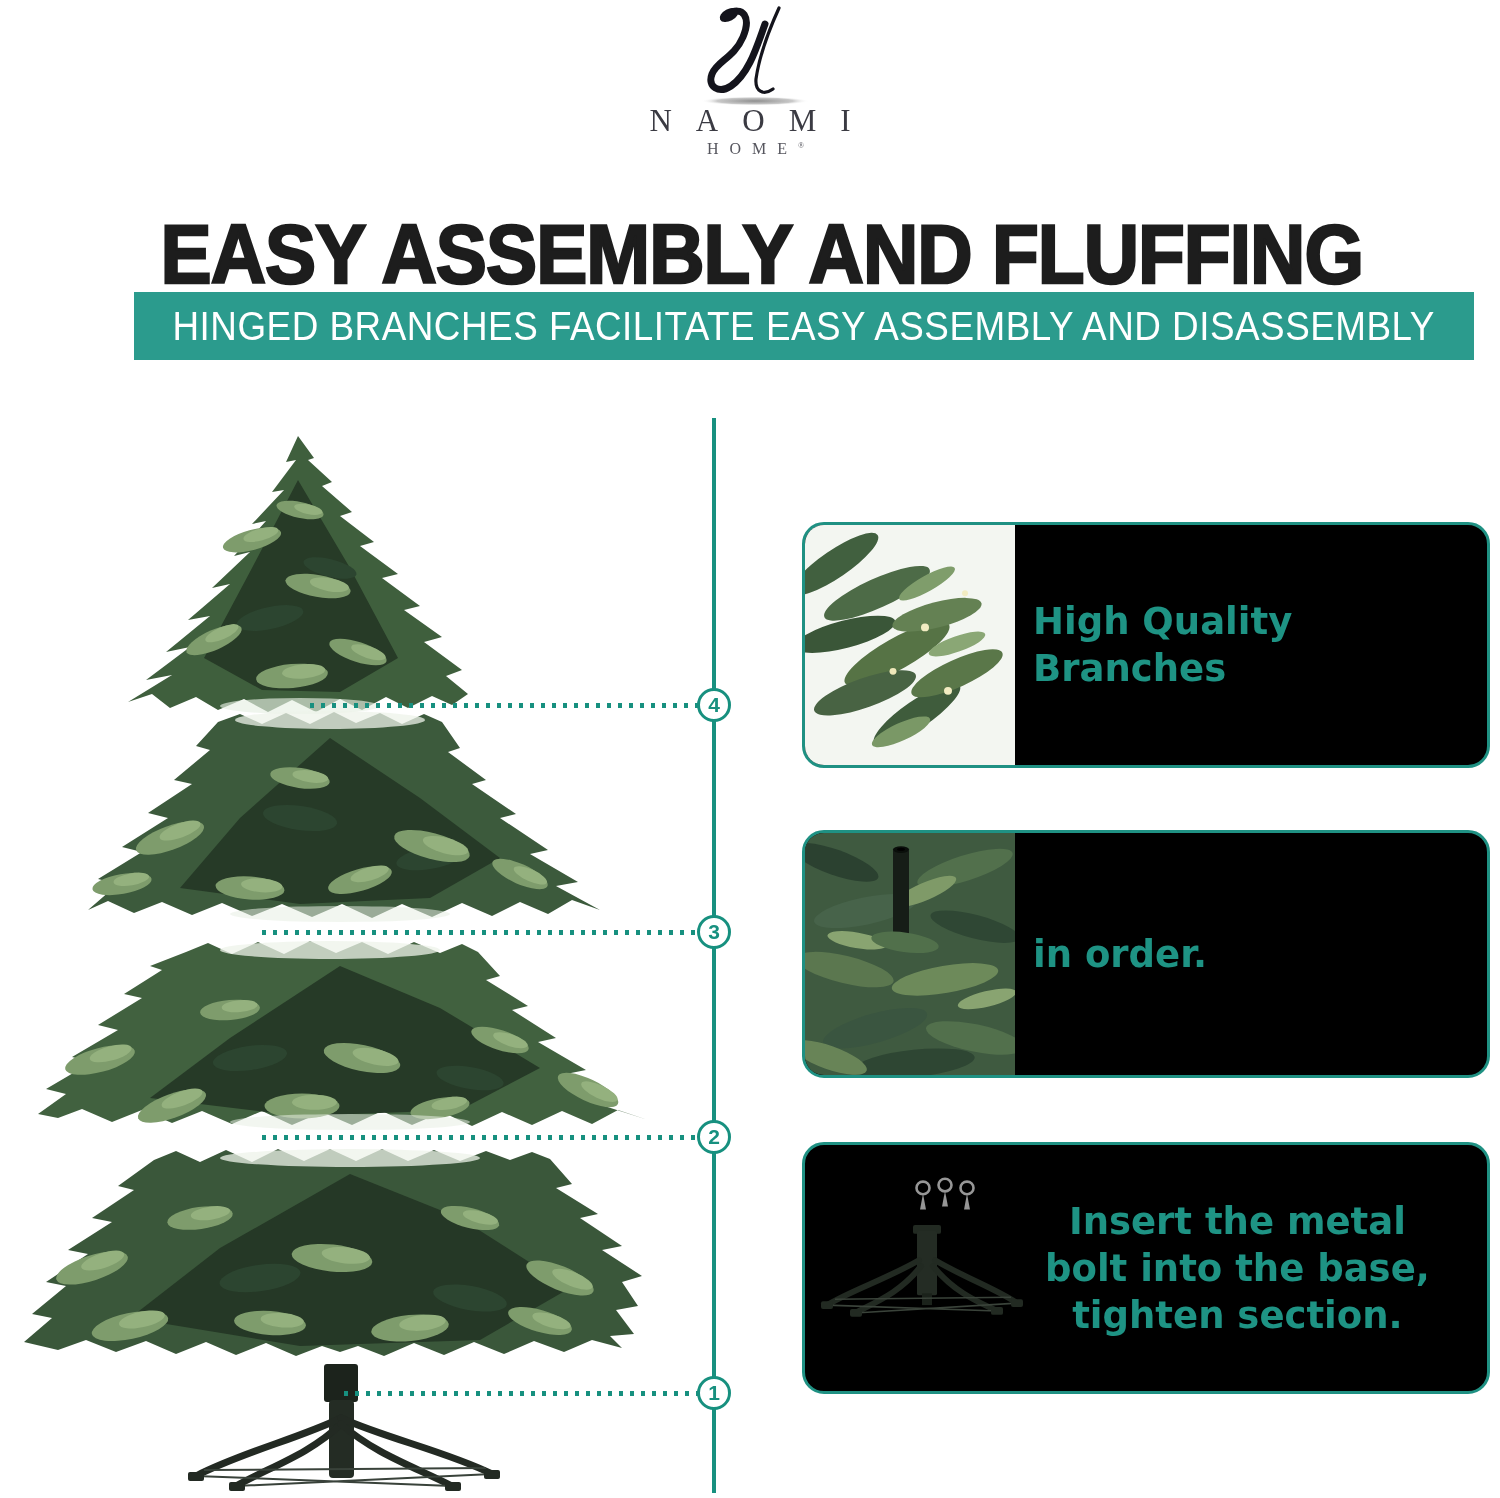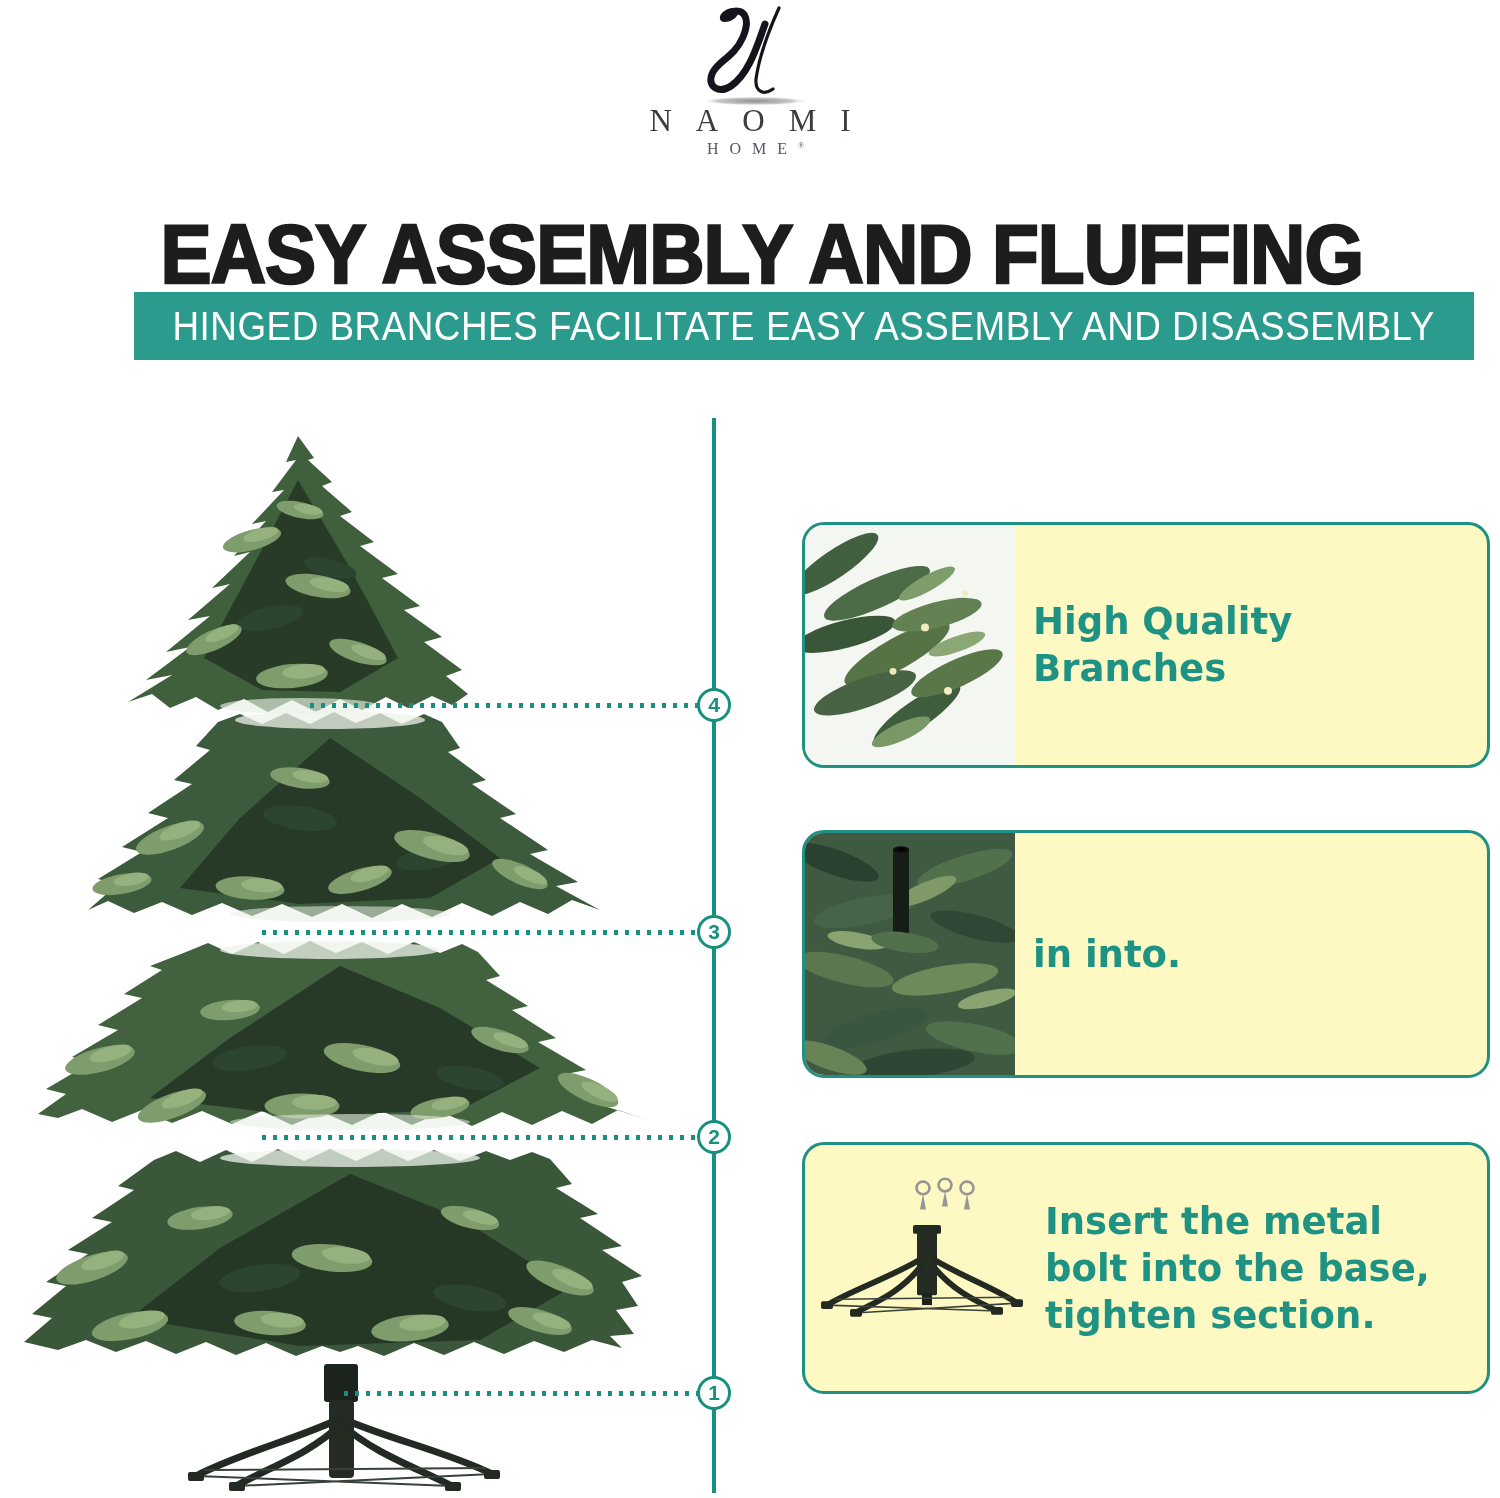--- a/index.html
+++ b/index.html
@@ -35,25 +35,25 @@
   .dot3{left:262px;top:930px;width:436px;}
   .dot2{left:262px;top:1135px;width:436px;}
   .dot1{left:344px;top:1391px;width:354px;}
   .callout{position:absolute;left:697px;width:34px;height:34px;border-radius:50%;
            background:#ffffff;border:3px solid #17907f;box-sizing:border-box;
            display:flex;align-items:center;justify-content:center;
            font-size:21px;font-weight:bold;color:#17907f;}
   .c4{top:688px;} .c3{top:915px;} .c2{top:1120px;} .c1{top:1376px;}
 
   
-  .card{position:absolute;left:802px;width:688px;background:#fef9c3;border:3px solid #1f9183;
+  .card{position:absolute;left:802px;width:688px;background:#000000;border:3px solid #1f9183;
         border-radius:22px;box-sizing:border-box;overflow:hidden;display:flex;align-items:center;}
   .card1{top:522px;height:246px;}
   .card2{top:830px;height:248px;}
-  .card3{top:1142px;height:252px;}
+  .card3{top:1142px;height:252px;text-align:center;}
   .card-img{flex:0 0 210px;align-self:stretch;}
   .card-img svg{display:block;width:100%;height:100%;}
   .card-fig{flex:0 0 222px;align-self:stretch;}
   .card-fig svg{display:block;width:100%;height:100%;}
   .card-text{padding-left:18px;font-family:"DejaVu Sans",sans-serif;font-weight:bold;
              font-size:37px;line-height:47px;color:#1e9384;}
 </style>
 </head>
 <body>
 
@@ -244,21 +244,21 @@
         <ellipse cx="120" cy="60" rx="34" ry="9" transform="rotate(-24 120 60)" fill="#7f9a68"></ellipse>
         <ellipse cx="52" cy="110" rx="30" ry="8" transform="rotate(10 52 110)" fill="#89a471"></ellipse>
         <ellipse cx="182" cy="170" rx="30" ry="8" transform="rotate(-14 182 170)" fill="#89a471"></ellipse>
         <rect x="88" y="16" width="16" height="90" rx="3" fill="#161d17"></rect>
         <ellipse cx="96" cy="17" rx="8" ry="3.4" fill="#0a0f0b"></ellipse>
         <ellipse cx="96" cy="16.6" rx="4" ry="1.6" fill="#000000"></ellipse>
         <ellipse cx="100" cy="112" rx="34" ry="10" transform="rotate(8 100 112)" fill="#51704b"></ellipse>
       </svg>
     </div>
     <div class="card-text">
-      <div>in into.</div>
+      <div>in order.</div>
     </div>
   </article>
 
   <article class="card card3">
     <div class="card-fig">
       <svg viewBox="0 0 222 252" preserveAspectRatio="none">
 
         <g stroke="#969696" fill="none" stroke-width="2.6">
           <circle cx="118" cy="44" r="6.5"></circle>
             <path d="M118,50 L115,66 L121,66 Z" fill="#969696" stroke="none"></path>

